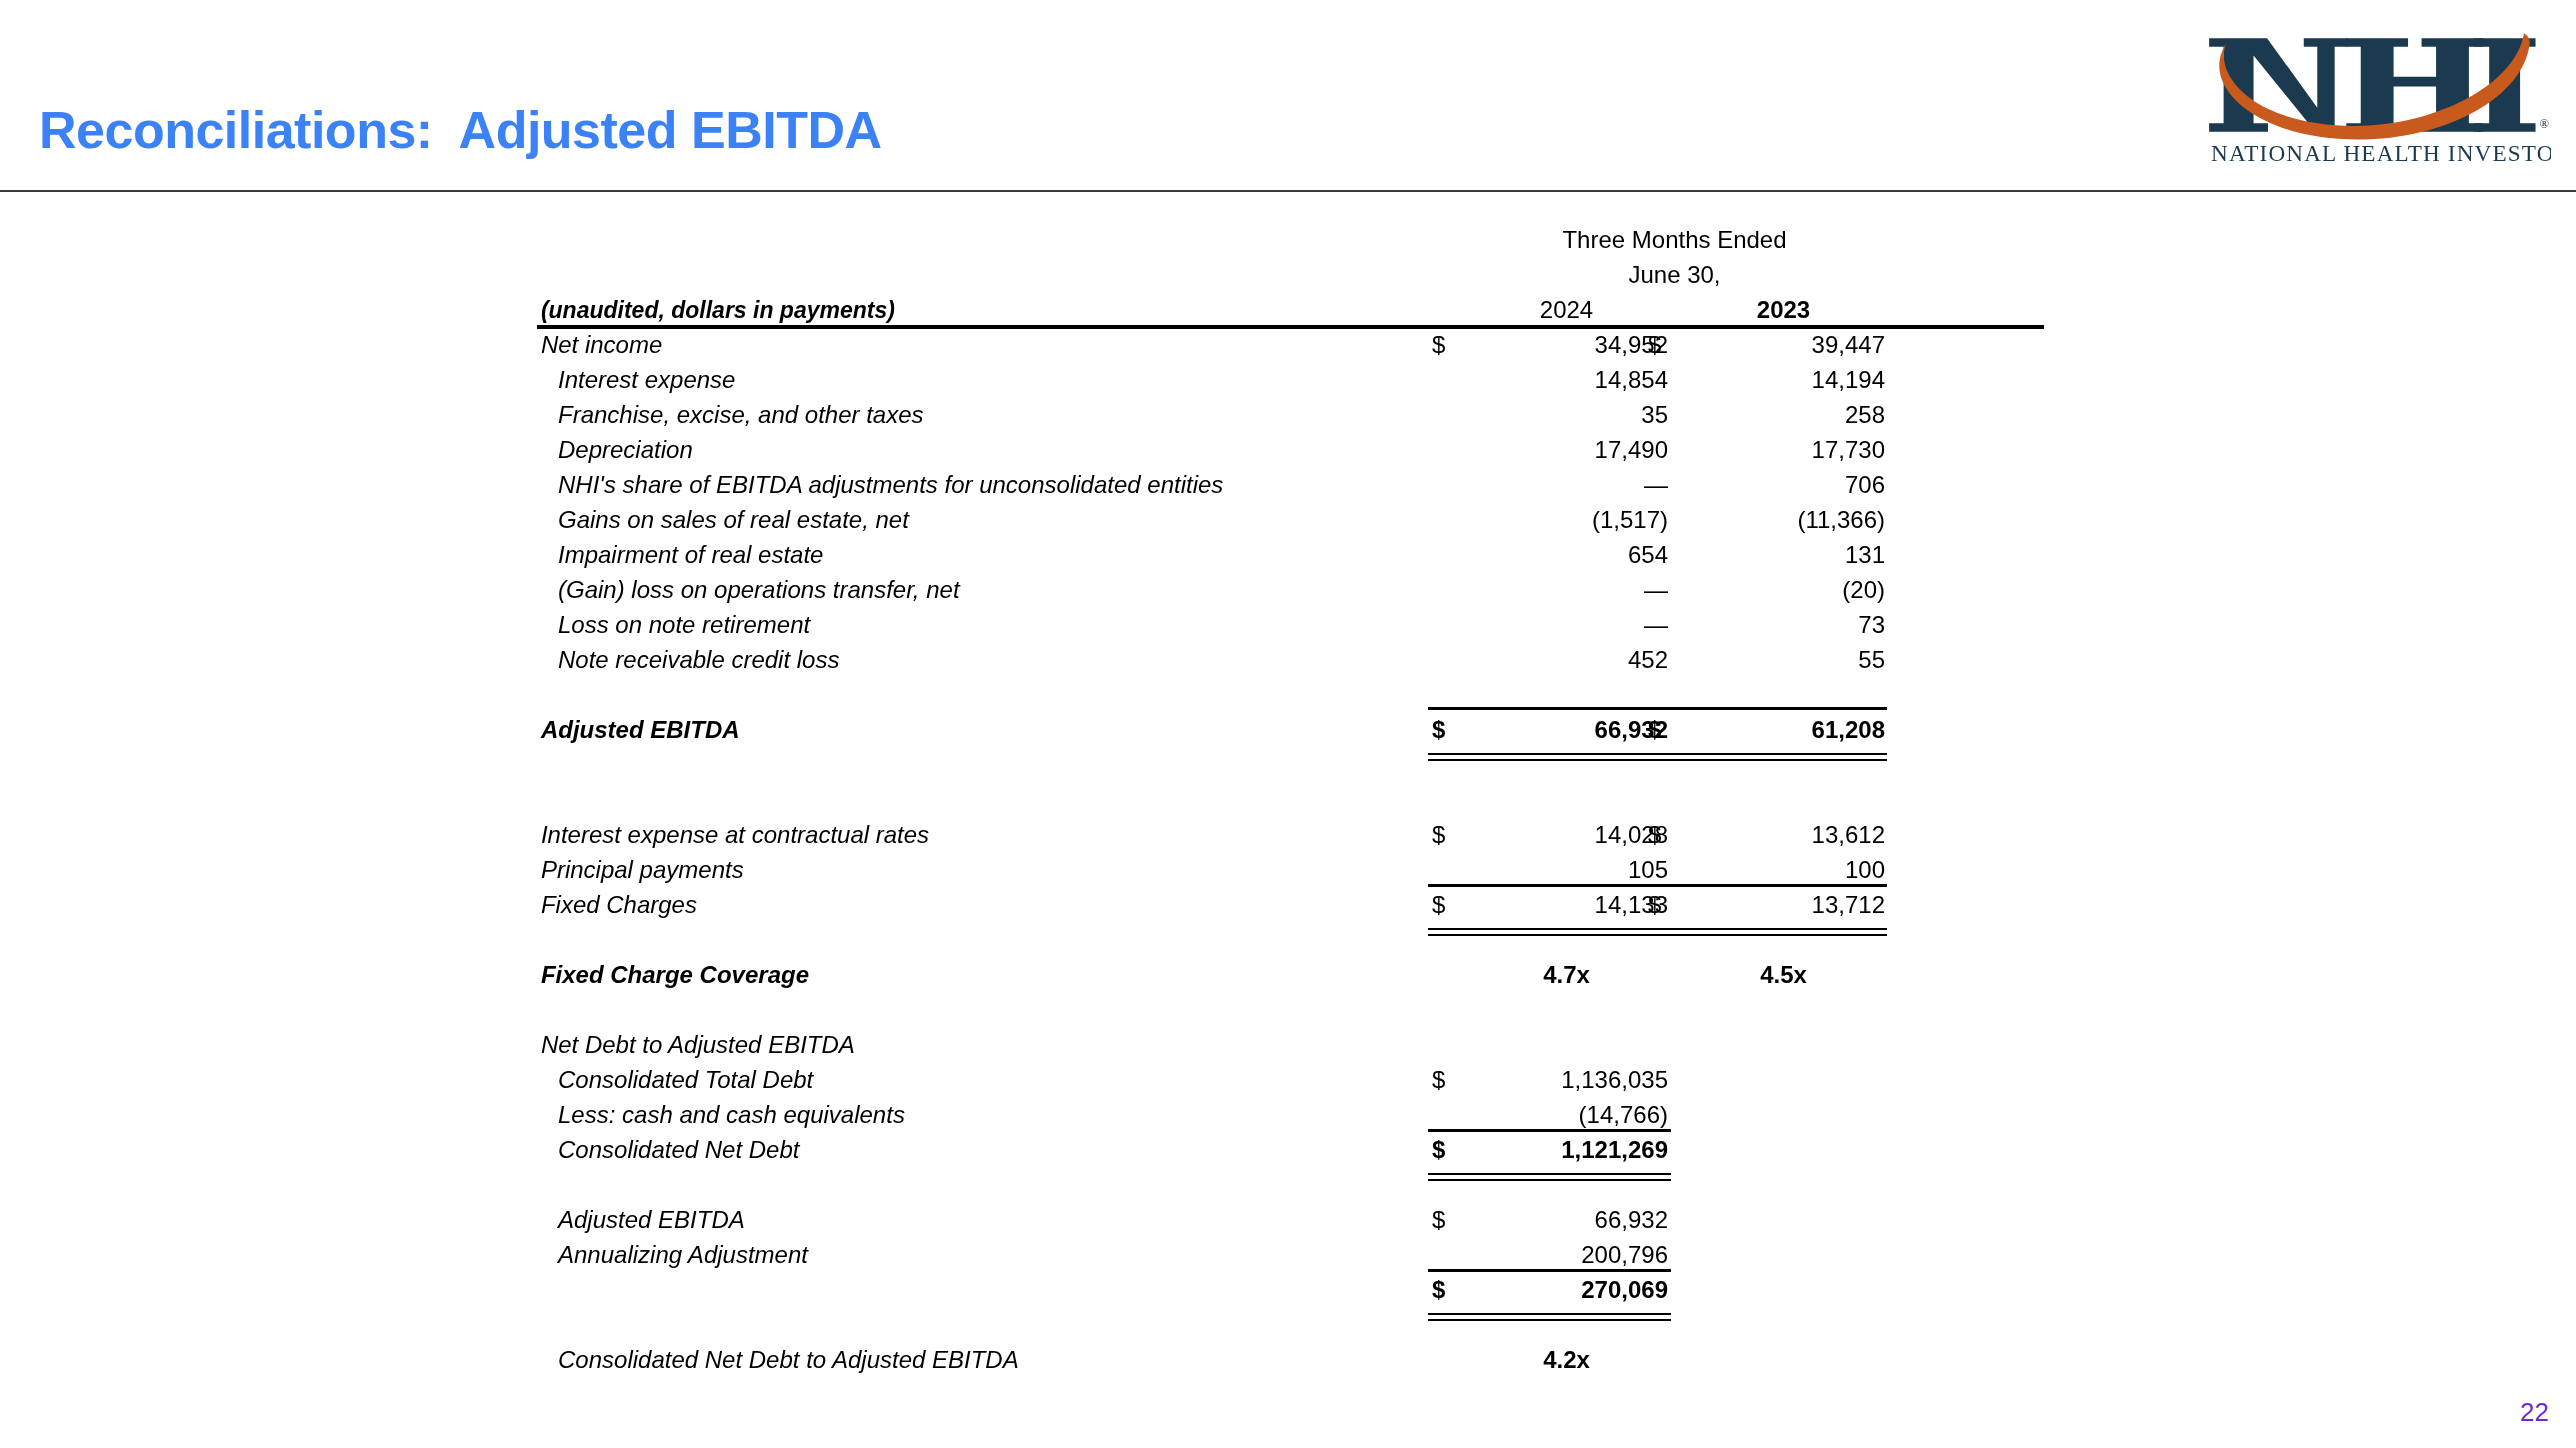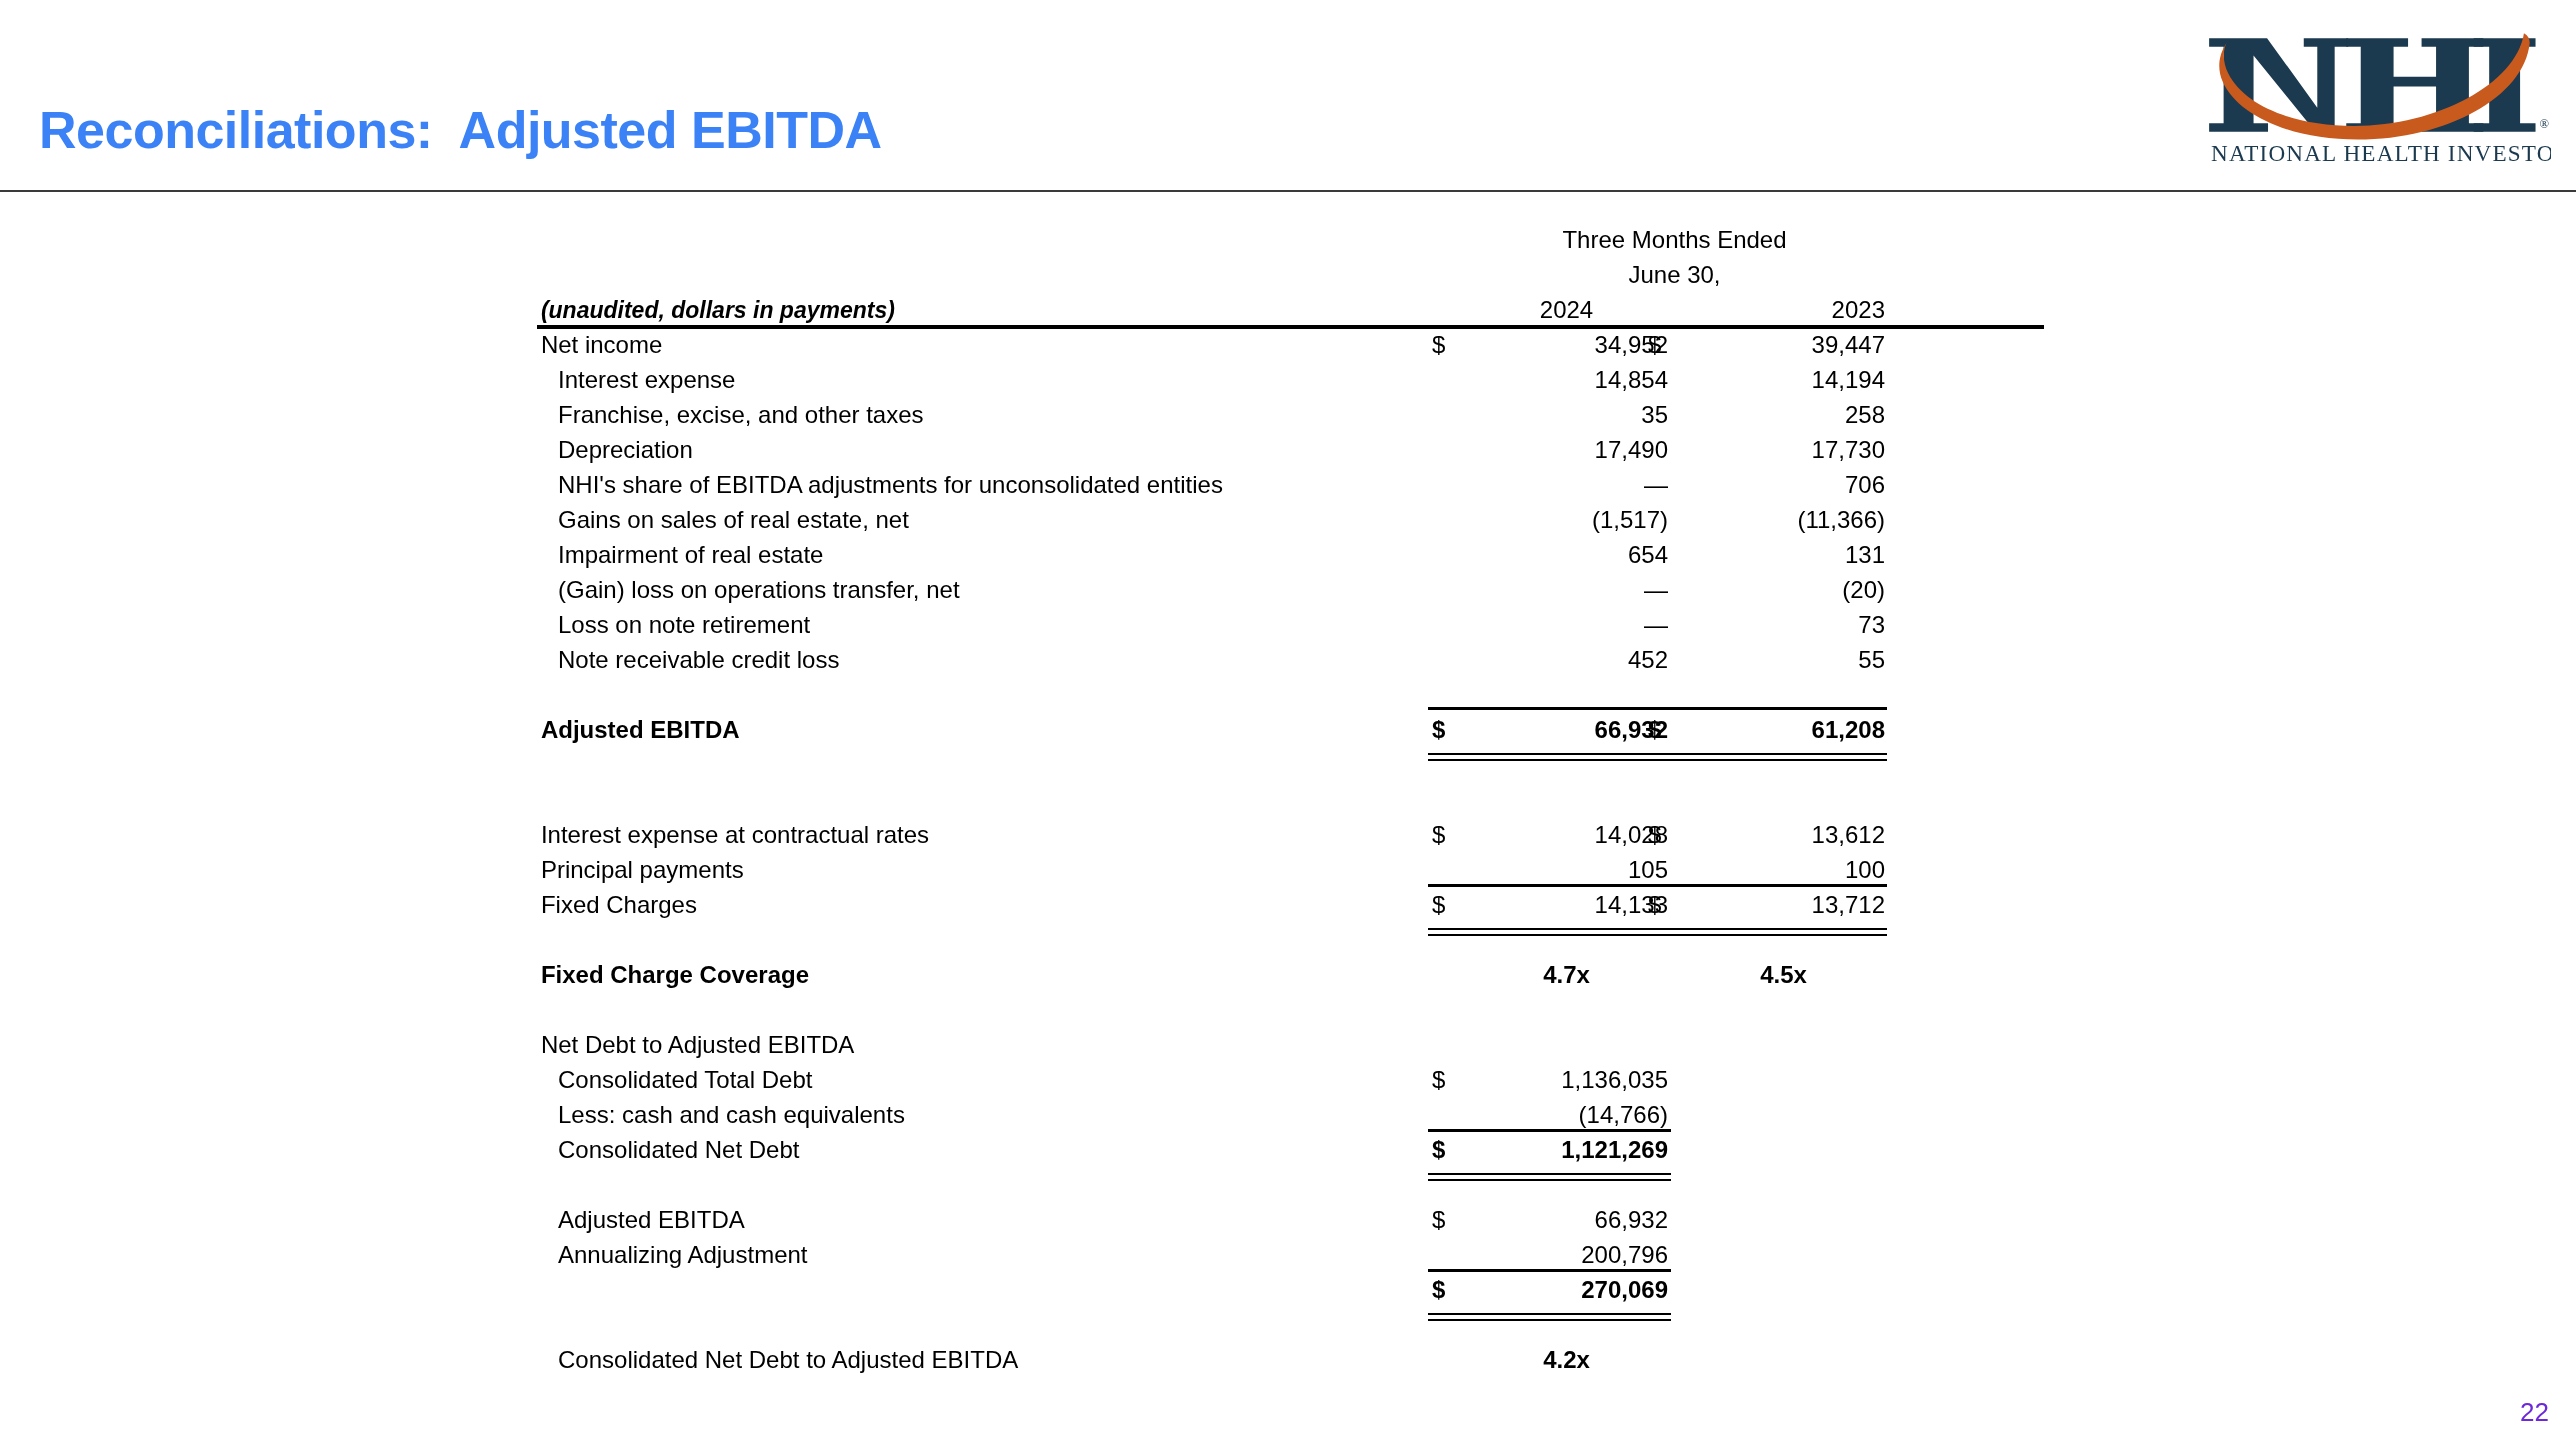--- a/index.html
+++ b/index.html
@@ -33,21 +33,21 @@
 
   
   .table {
     position:absolute; left:537px; top:222px;
     width:1507px;
   }
   .rowline { position:relative; height:35px; }
 
   .lbl {
     position:absolute; top:50%; transform:translateY(-50%);
-    font-size:24px; white-space:nowrap; line-height:1;
+    font-size:24px; white-space:nowrap; line-height:1;font-style:italic;
   }
   .lbl.i0 { left:3.9px; }
   .lbl.i1 { left:21px; }
   .lbl.bold { font-weight:bold; }
   .lbl.ital { font-style:italic; font-weight:bold; font-size:23px; }
 
   
   .cur {
     position:absolute; top:50%; transform:translateY(-50%);
     font-size:24px; line-height:1;
@@ -63,21 +63,21 @@
   .c24-cur { left:895px; }
   .c24-num { left:928px; width:203px; }
   .c24-ctr { left:928px; width:203px; text-align:center; }
   
   .c23-cur { left:1111px; }
   .c23-num { left:1145px; width:203px; }
   .c23-ctr { left:1145px; width:203px; text-align:center; }
 
   
   .yr24 { left:928px; width:203px; text-align:center; }
-  .yr23 { left:1145px; width:203px; text-align:right; }
+  .yr23 { left:1145px; width:203px; text-align:center;font-weight:bold; }
 
   .span-head {
     position:absolute; top:50%; transform:translateY(-50%);
     left:928px; width:419px; text-align:center;
     font-size:24px; line-height:1; white-space:nowrap;
   }
 
   
   .rule-full {
     position:absolute; left:0; width:1507px;

